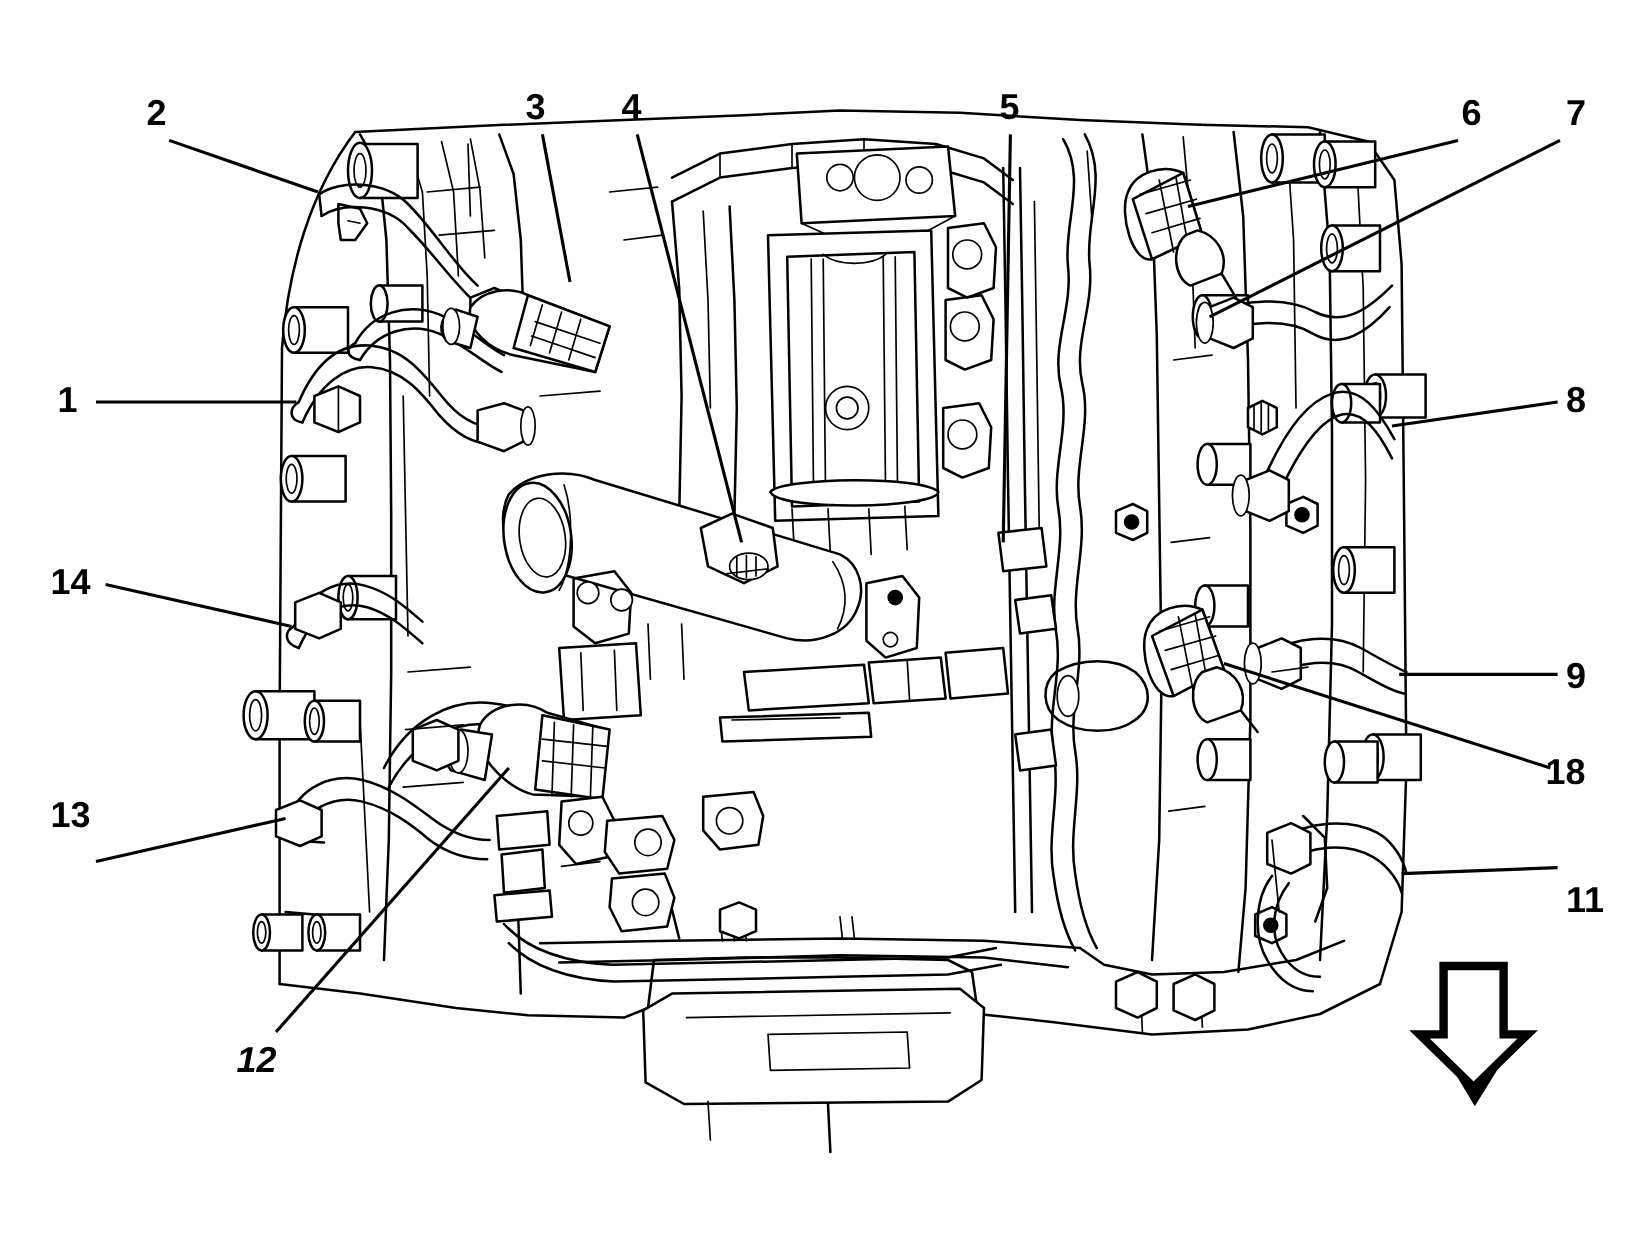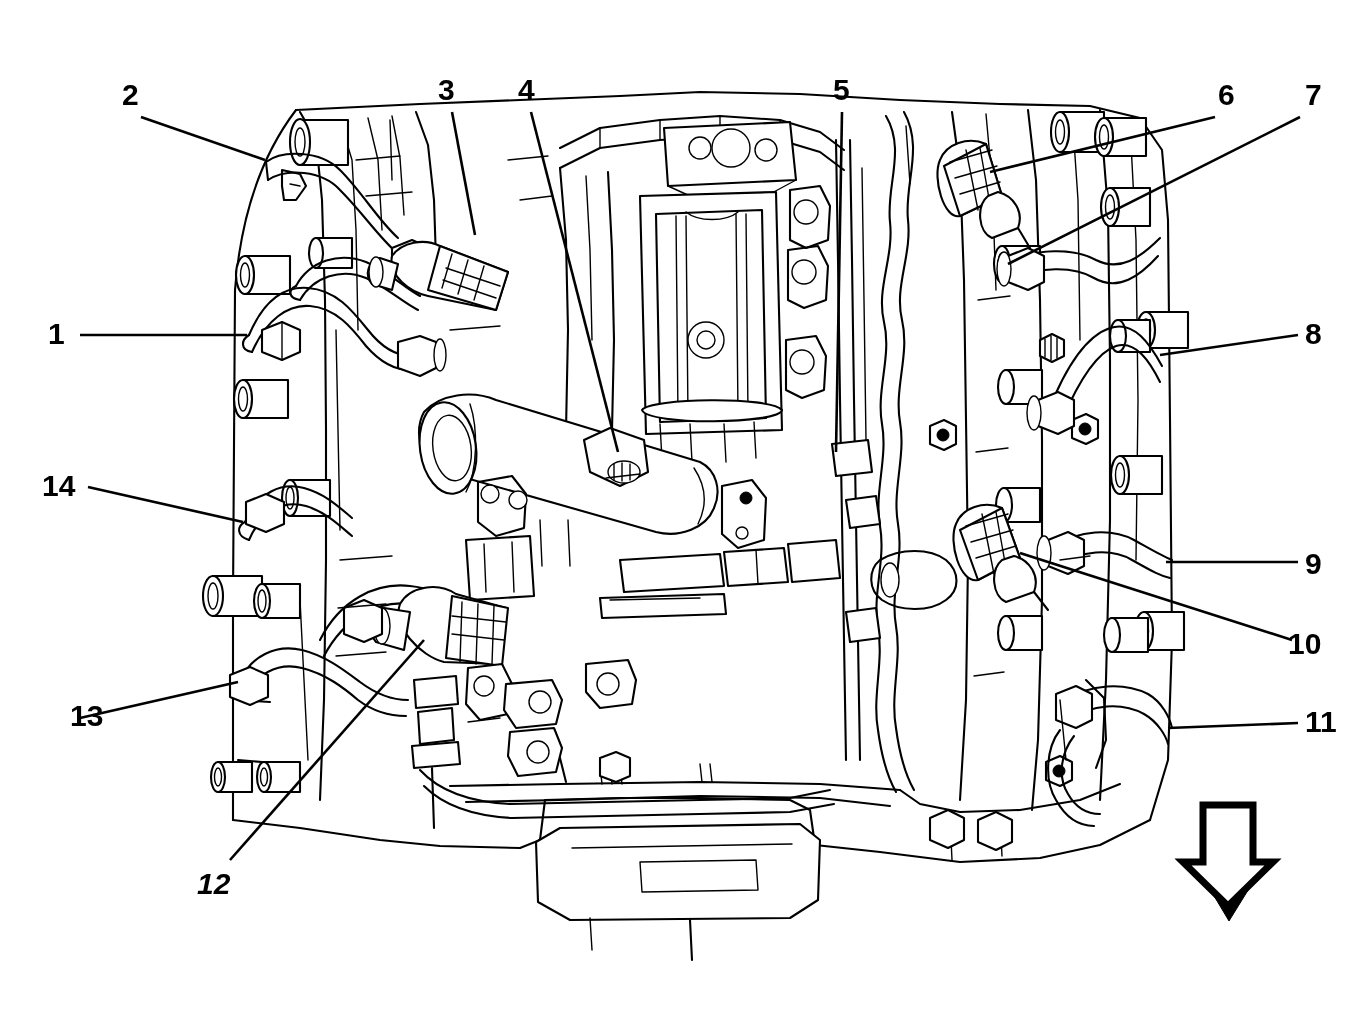--- a/index.html
+++ b/index.html
@@ -501,19 +501,19 @@
 
   <div class="callout-label" style="left:48px;  top:319px;">1</div>
   <div class="callout-label" style="left:122px; top:80px;">2</div>
   <div class="callout-label" style="left:438px; top:75px;">3</div>
   <div class="callout-label" style="left:518px; top:75px;">4</div>
   <div class="callout-label" style="left:833px; top:75px;">5</div>
   <div class="callout-label" style="left:1218px;top:80px;">6</div>
   <div class="callout-label" style="left:1305px;top:80px;">7</div>
   <div class="callout-label" style="left:1305px;top:319px;">8</div>
   <div class="callout-label" style="left:1305px;top:549px;">9</div>
-  <div class="callout-label" style="left:1288px;top:629px;">10</div>
-  <div class="callout-label" style="left:1305px;top:707px;">11</div>
+  <div class="callout-label" style="left:1288px;top:629px;">18</div>
+  <div class="callout-label" style="left:1305px;top:736px;">11</div>
   <div class="callout-label" style="left:197px; top:869px;font-style:italic;">12</div>
-  <div class="callout-label" style="left:42px;  top:701px;margin-left:28px;">13</div>
+  <div class="callout-label" style="left:42px;  top:665px;">13</div>
   <div class="callout-label" style="left:42px;  top:471px;">14</div>
 
 </div>
 
 </body></html>

